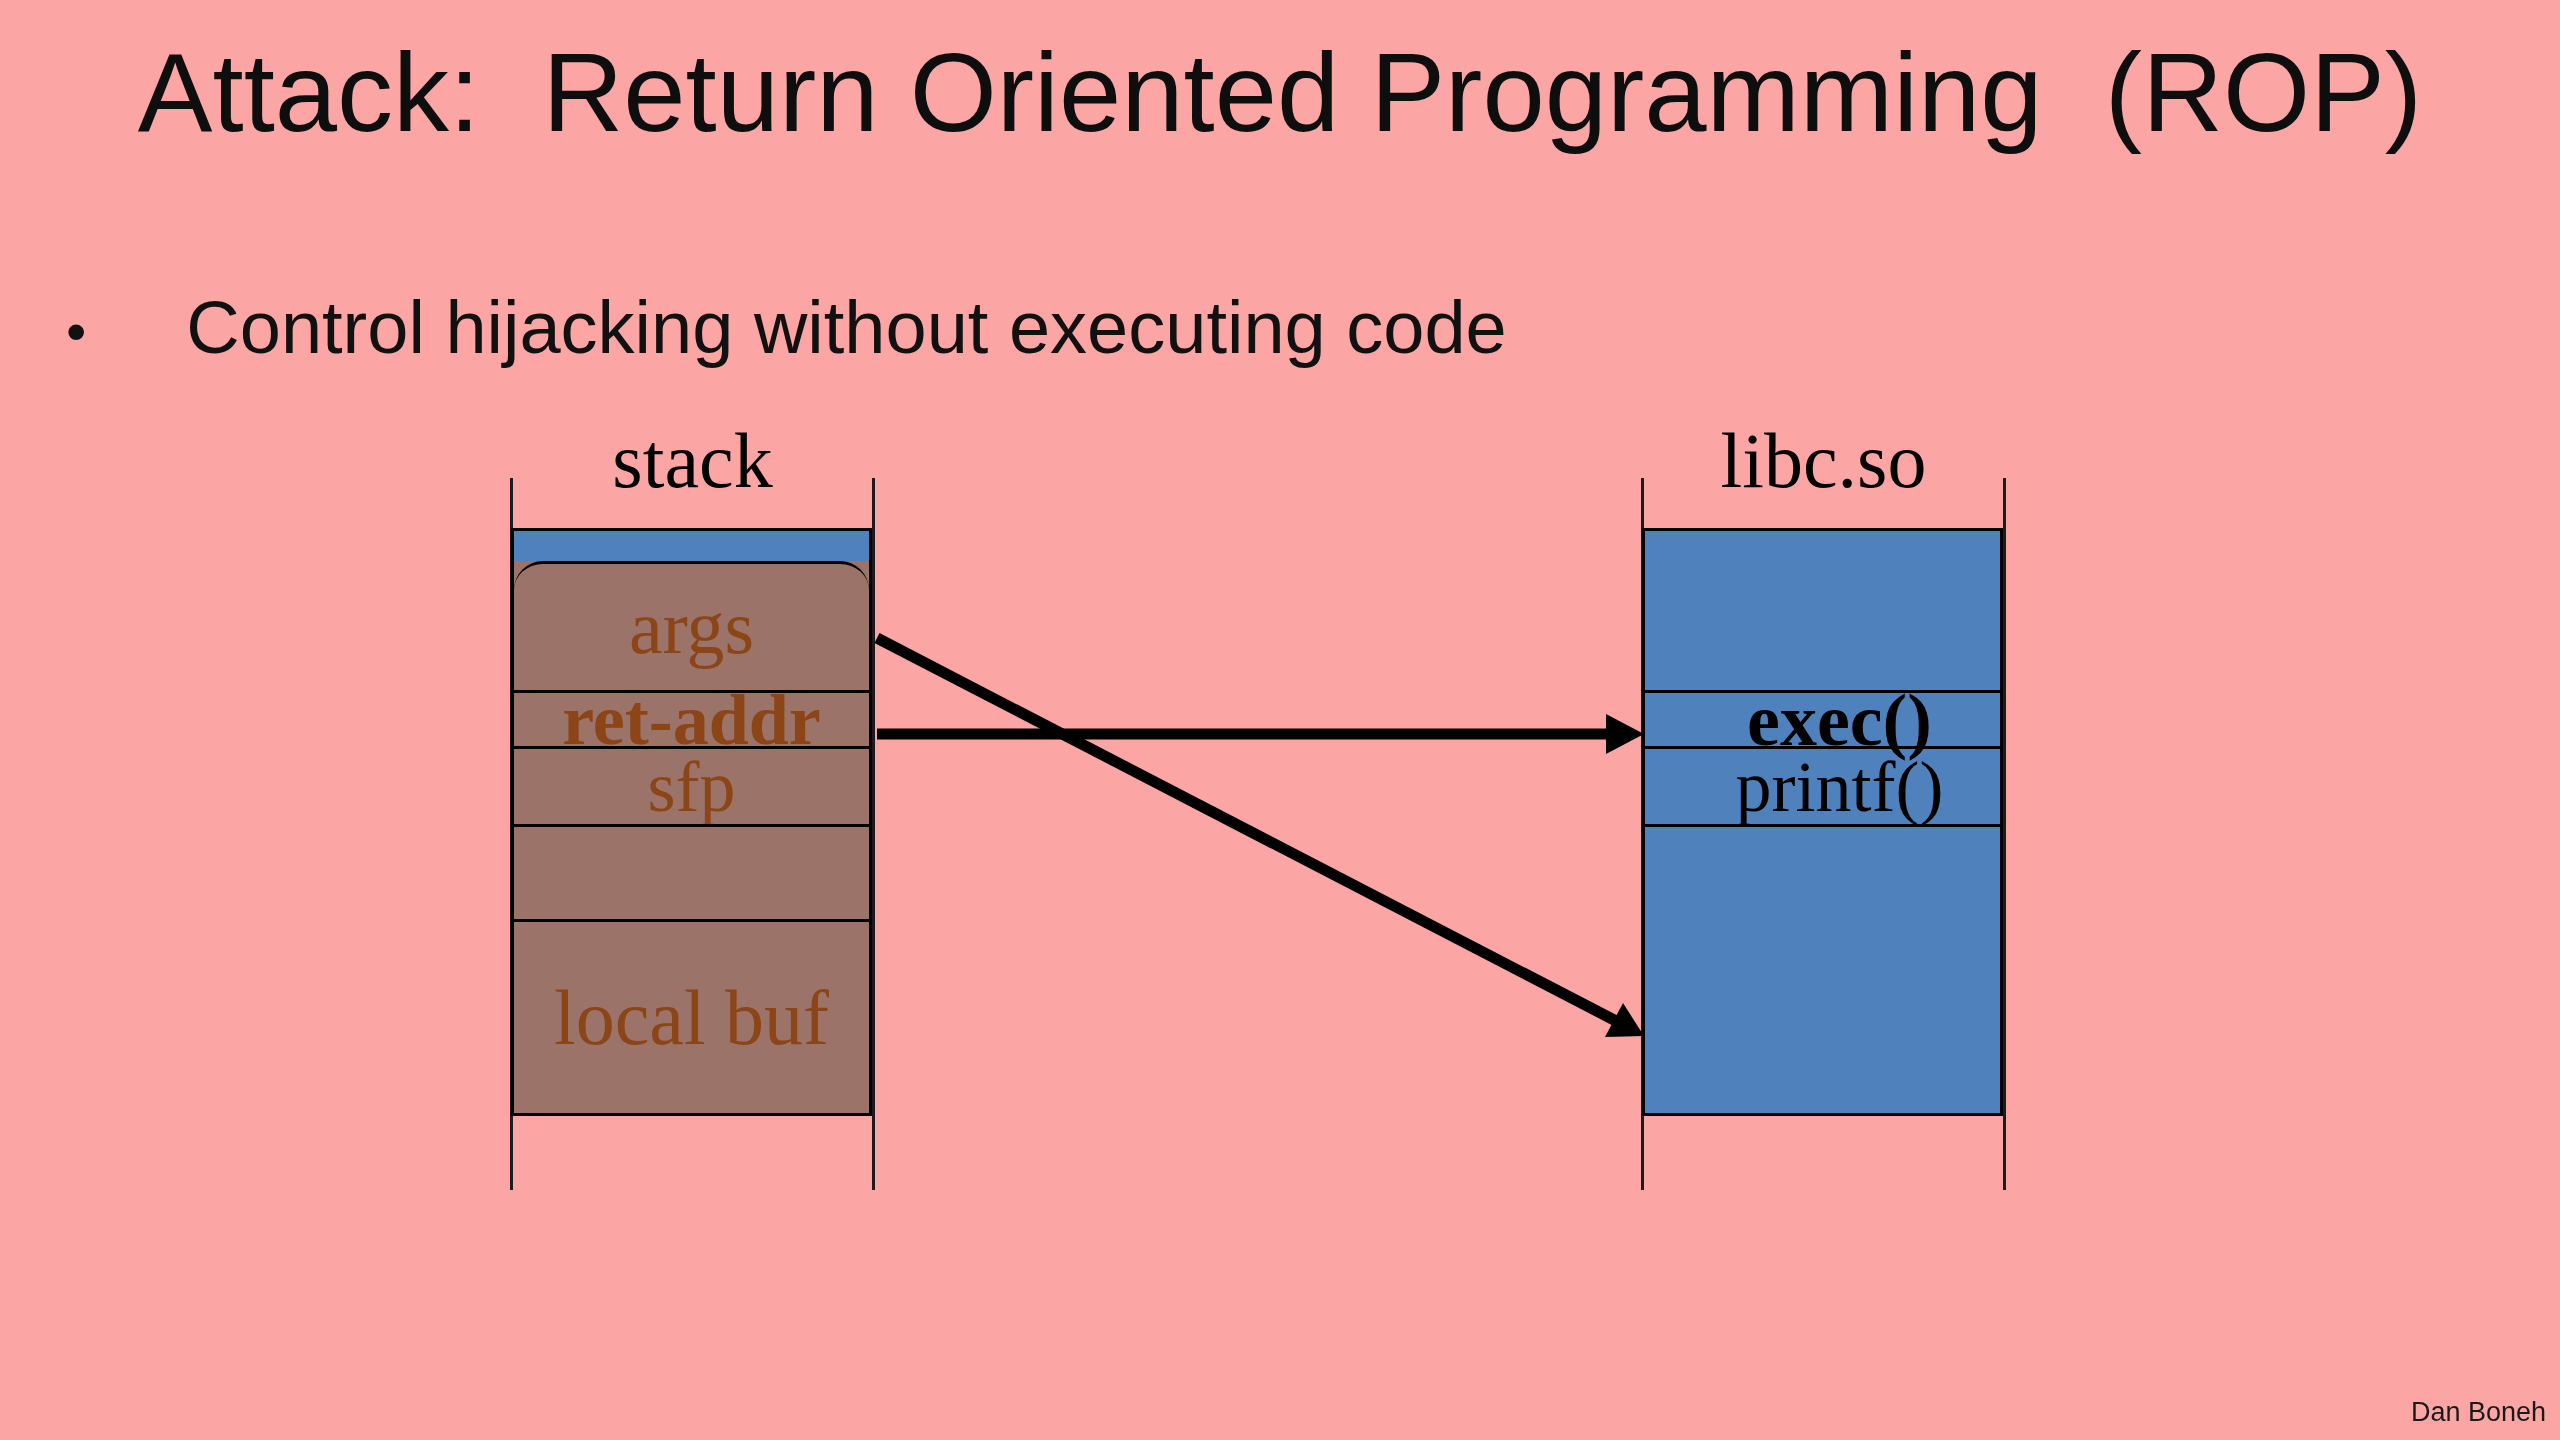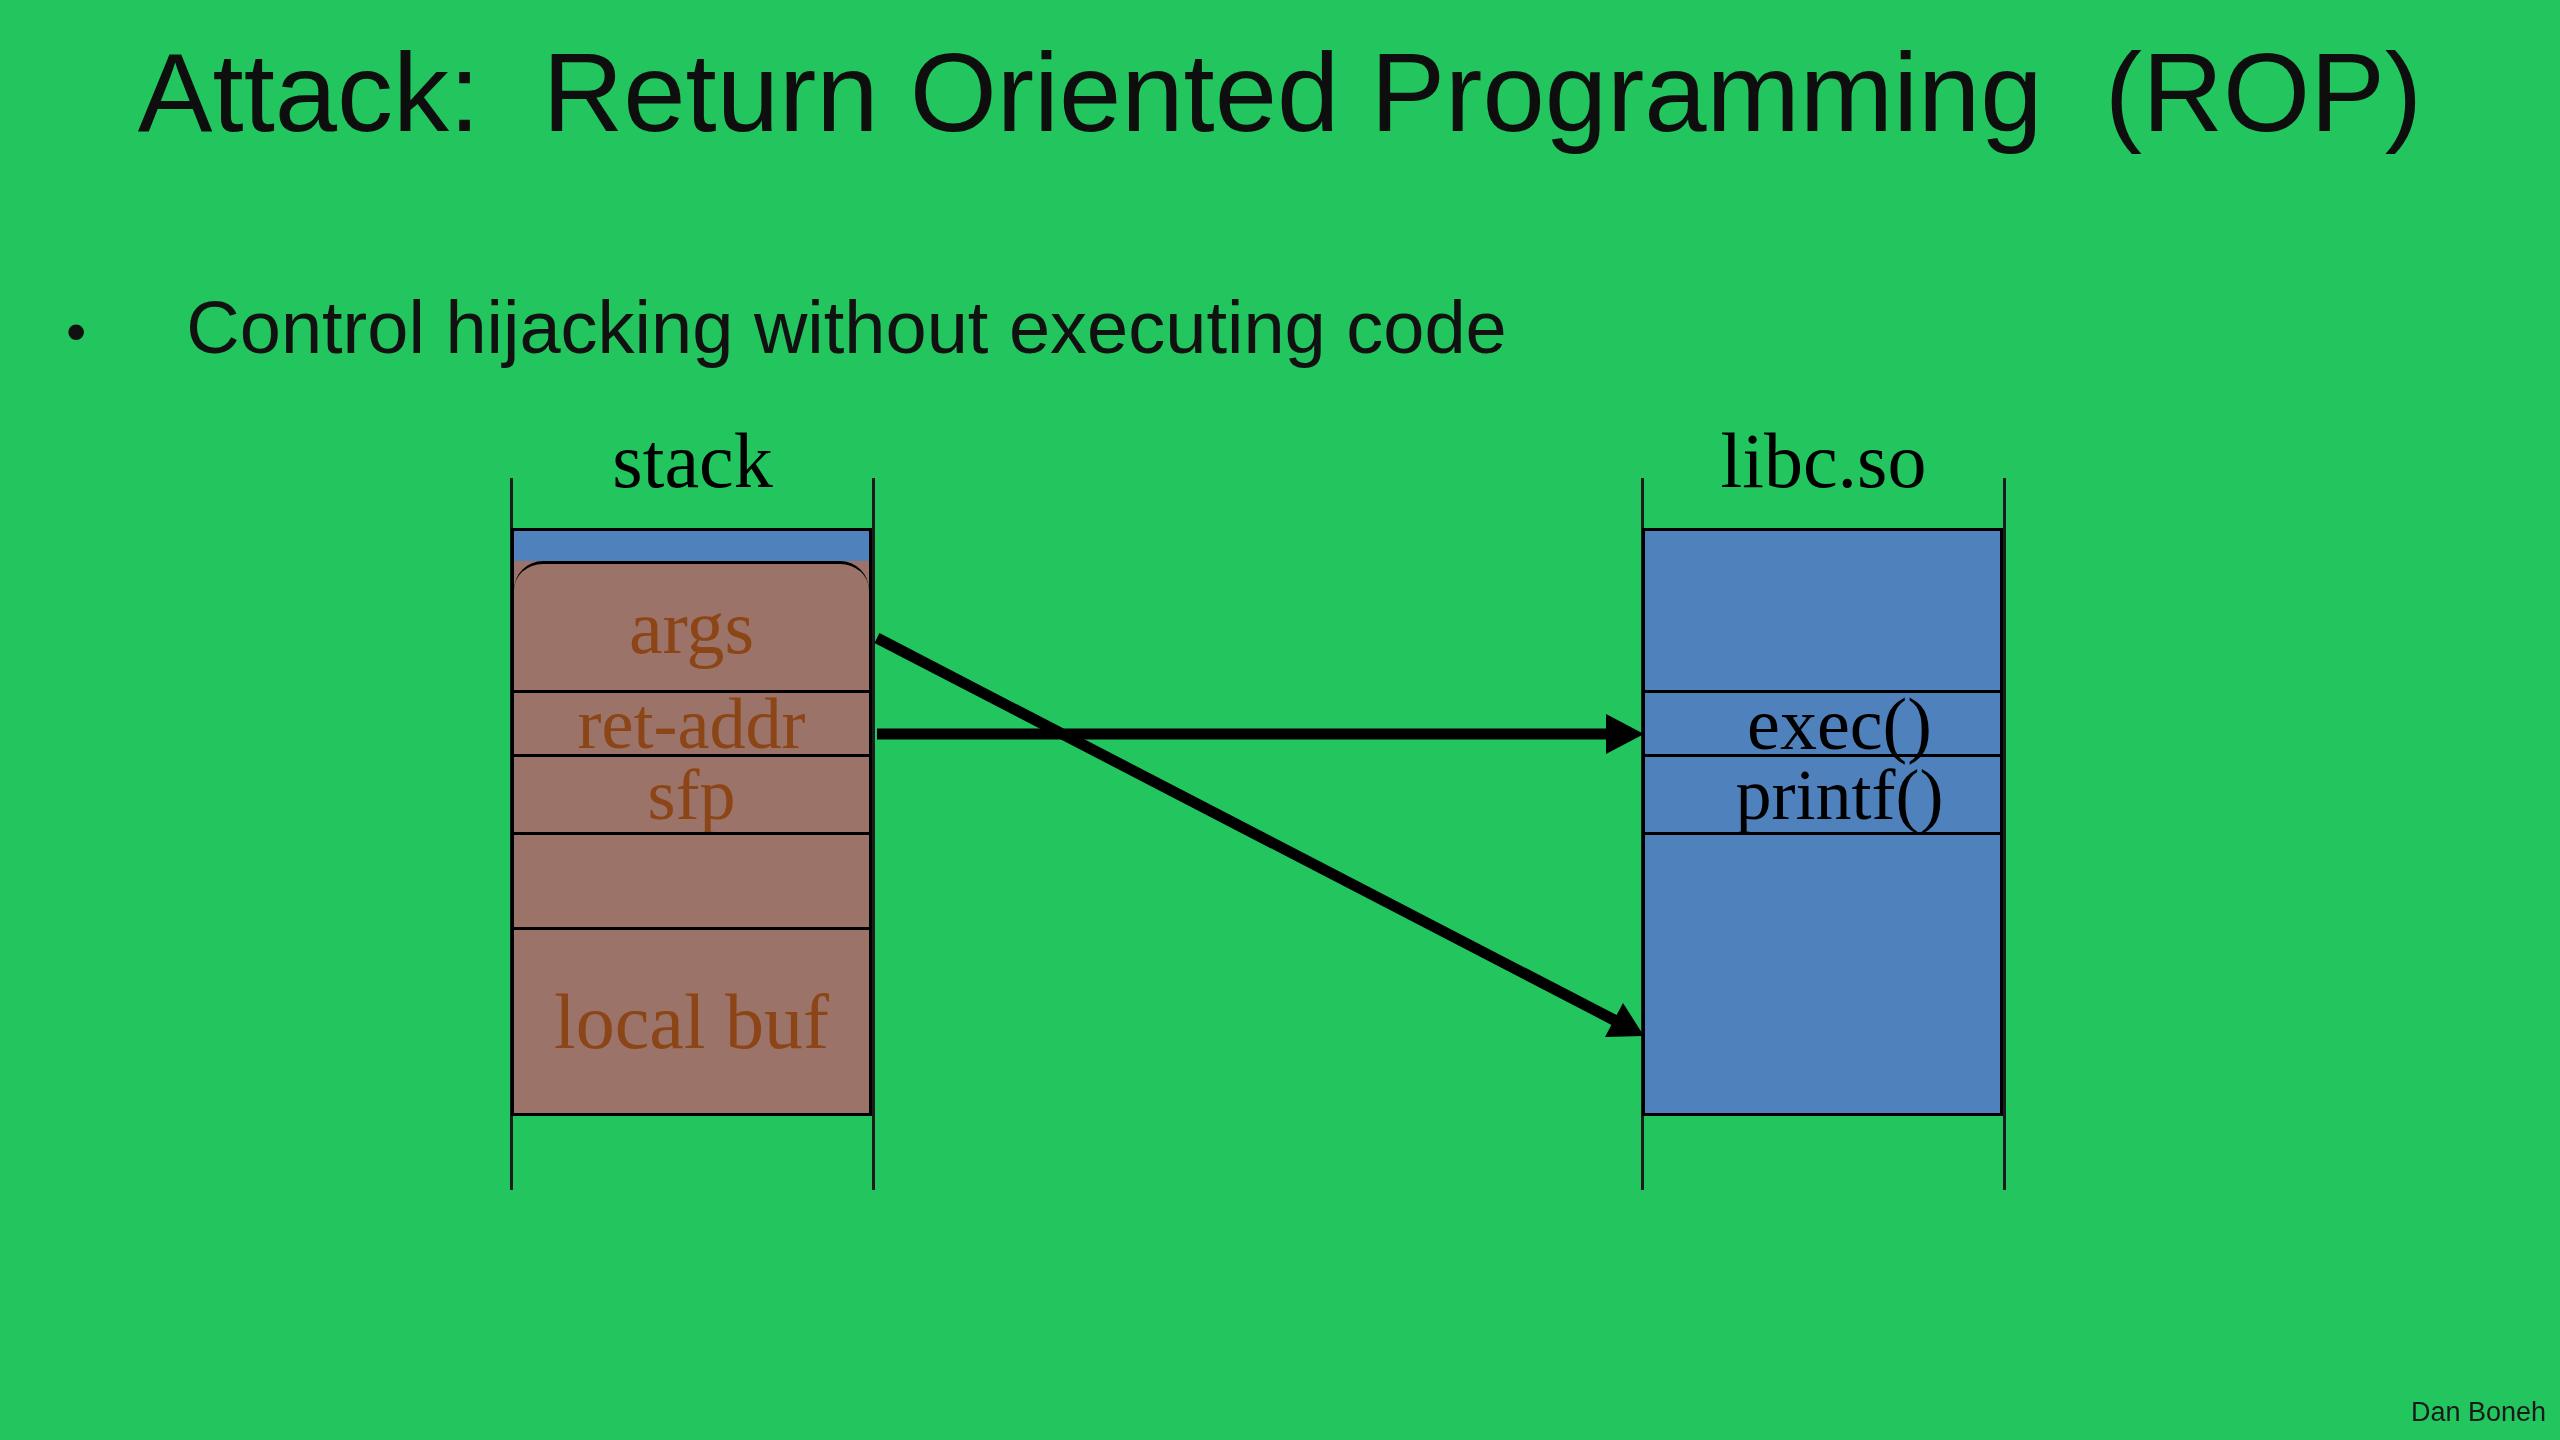--- a/index.html
+++ b/index.html
@@ -1,20 +1,20 @@
 <!DOCTYPE html>
 <html style="--accent-blue: #4F81BD; --stack-fill: #9C7368; --stack-text-brown: #8C4516; --line-black: #000000;"><head>
 <meta charset="utf-8">
 <style>
   html, body { margin: 0; padding: 0; background: #ffffff; }
   .slide {
     position: relative;
     width: 2560px;
     height: 1440px;
-    background: #22c55e;
+    background: #fca5a5;
     overflow: hidden;
     font-family: "Liberation Sans", "DejaVu Sans", sans-serif;
     color: #111111;
   }
 
   
   .title {
     position: absolute;
     top: 26px; left: 0; right: 0;
     text-align: center;
@@ -82,21 +82,21 @@
     align-items: center;
     justify-content: center;
     line-height: 1;
     flex: 0 0 auto;
   }
   .bt { border-top: 3px solid #000000; }
   .grow { flex: 1 1 auto; }
 
   .blue-strip { height: 30px; background: var(--accent-blue); }
   .h-args  { height: 129px; }
-  .h-ret   { height: 64px; }
+  .h-ret   { height: 56px; font-weight: bold; }
   .h-sfp   { height: 78px; }
   .h-empty { height: 95px; }
   .h-top   { height: 159px; }
 
   .stack-text { color: var(--stack-text-brown); font-size: 74px; }
   .row-args      { font-size: 76px; border-radius: 29px; }
   .row-ret-addr  { font-size: 72px; }
   .row-sfp       { font-size: 72px; }
   .row-local-buf { font-size: 78px; }
 

